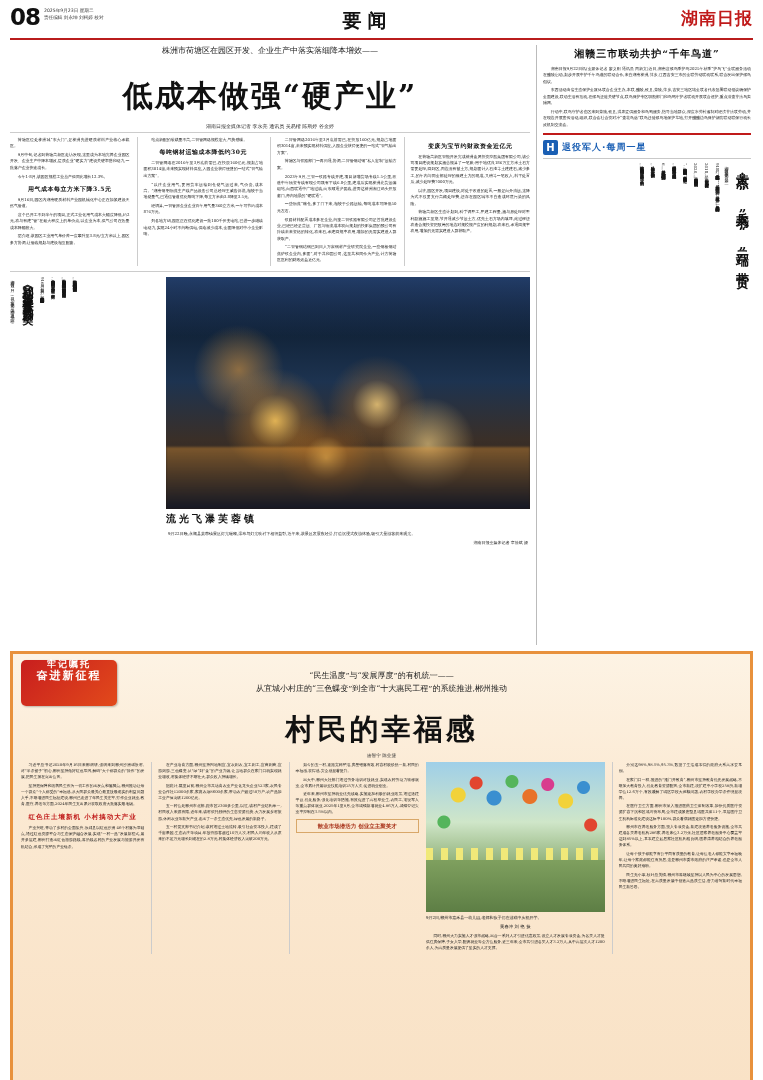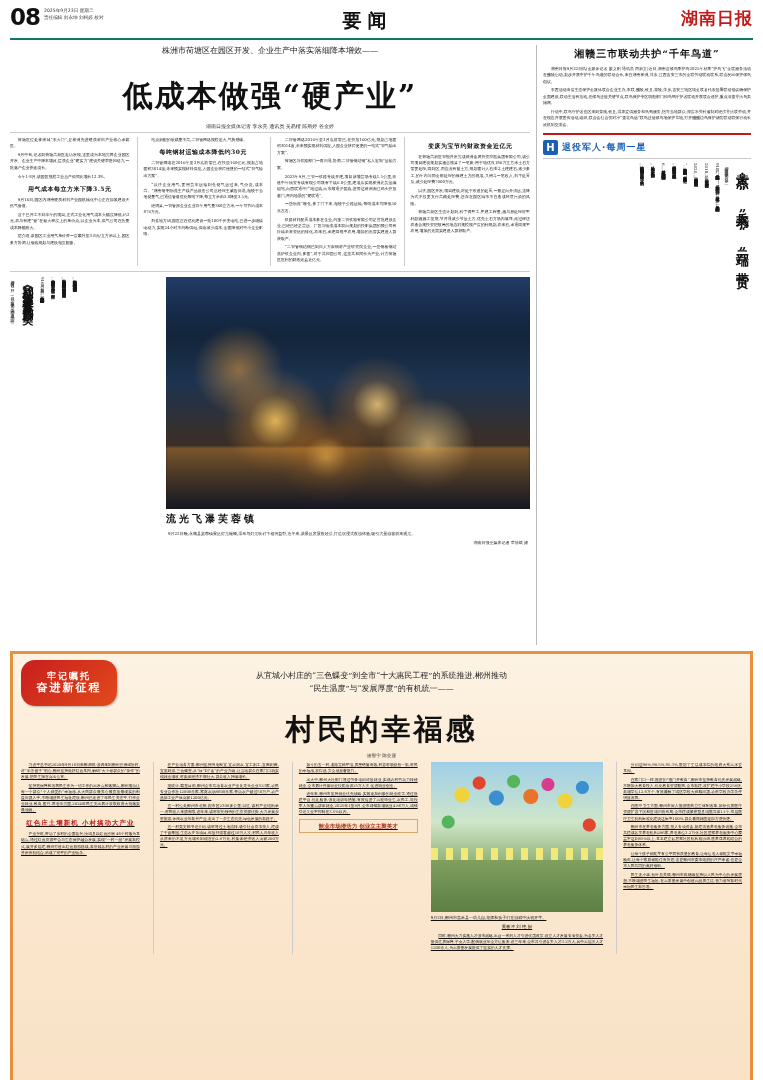--- a/index.html
+++ b/index.html
@@ -17,21 +17,21 @@
     width: 763px;
     height: 1080px;
     background: #fff;
     padding: 6px 10px 4px 10px;
   }
 
   
   .masthead {
     display: flex;
     align-items: flex-start;
-    border-bottom: 2px solid #0f766e;
+    border-bottom: 2px solid #b91c1c;
     padding-bottom: 3px;
     height: 34px;
   }
   .page-num {
     font-size: 23px;
     font-weight: bold;
     color: #111;
     line-height: 1;
     letter-spacing: -1px;
     margin-right: 4px;
@@ -221,37 +221,37 @@
     border: 3px solid #e8913c;
     background: linear-gradient(180deg,#fdf3e4 0%, #fbe9d2 35%, #f9e2c6 100%);
     padding: 6px 8px 6px 8px;
     height: 436px;
     position: relative;
   }
   .feat-top { display:flex; gap:8px; align-items:center; }
   .seal {
     width:96px;height:46px;
     background: linear-gradient(135deg,#c81e1e,#e24a1b);
-    color:#fff; border-radius:14px;
-    display:flex;flex-direction:column;align-items:center;justify-content:center;
+    color:#fff; border-radius:5px;
+    display:flex;flex-direction:column;align-items:center;justify-content:flex-start;
     font-weight:bold; line-height:1.1; flex:0 0 auto;
     box-shadow: 1px 1px 2px rgba(0,0,0,.25);
   }
   .seal .l1 { font-size:9px; letter-spacing:2px;}
   .seal .l2 { font-size:11px; letter-spacing:2px;}
   .feat-kicker {
     flex:1; text-align:center; font-size:8px; line-height:1.6; color:#222;
     font-family:"DejaVu Serif","Liberation Serif",serif;
   }
   .feat-title {
     text-align:center;font-size:29px;font-weight:bold;letter-spacing:3px;
     color:#111;margin:4px 0 3px 0;font-family:"DejaVu Serif","Liberation Serif",serif;
   }
   .feat-byline { text-align:center;font-size:4.6px;color:#333;margin-bottom:4px;}
-  .feat-cols { display:flex; gap:13px;text-decoration:underline; }
+  .feat-cols { display:flex; gap:7px; }
   .feat-cols .c { flex:1; }
   .feat-col-text {
     font-size:3.8px;line-height:1.6;text-align:justify;color:#1a1a1a;
     font-family:"DejaVu Serif","Liberation Serif",serif;
   }
   .feat-col-text p { margin:0 0 2.5px 0; text-indent:2em; }
   .red-sub {
     text-align:center;font-size:6.5px;font-weight:bold;color:#c01a1a;margin:5px 0 3px 0;
     letter-spacing:1px;
   }
@@ -407,22 +407,22 @@
     </div>
   </div>
 
   <div class="feature">
     <div class="feat-top">
       <div class="seal">
         <div class="l1">牢记嘱托</div>
         <div class="l2">奋进新征程</div>
       </div>
       <div class="feat-kicker">
+        <div>“民生温度”与“发展厚度”的有机统一——</div>
         <div>从宜城小村庄的“三色蝶变”到全市“十大惠民工程”的系统推进,郴州推动</div>
-        <div>“民生温度”与“发展厚度”的有机统一——</div>
       </div>
       <div style="width:96px;"></div>
     </div>
 
     <div class="feat-title">村民的幸福感</div>
     <div class="feat-byline">唐智宁  陈业捷</div>
 
     <div class="feat-cols">
       <div class="c feat-col-text">
         <p>习近平总书记2020年9月16日来郴调研,强调来到郴州沙洲瑶族村,对“半条被子”初心,郴州坚持做好红色基因,解码“大个都群众的“操作”的发展,把民生摆在突出位置。</p>

